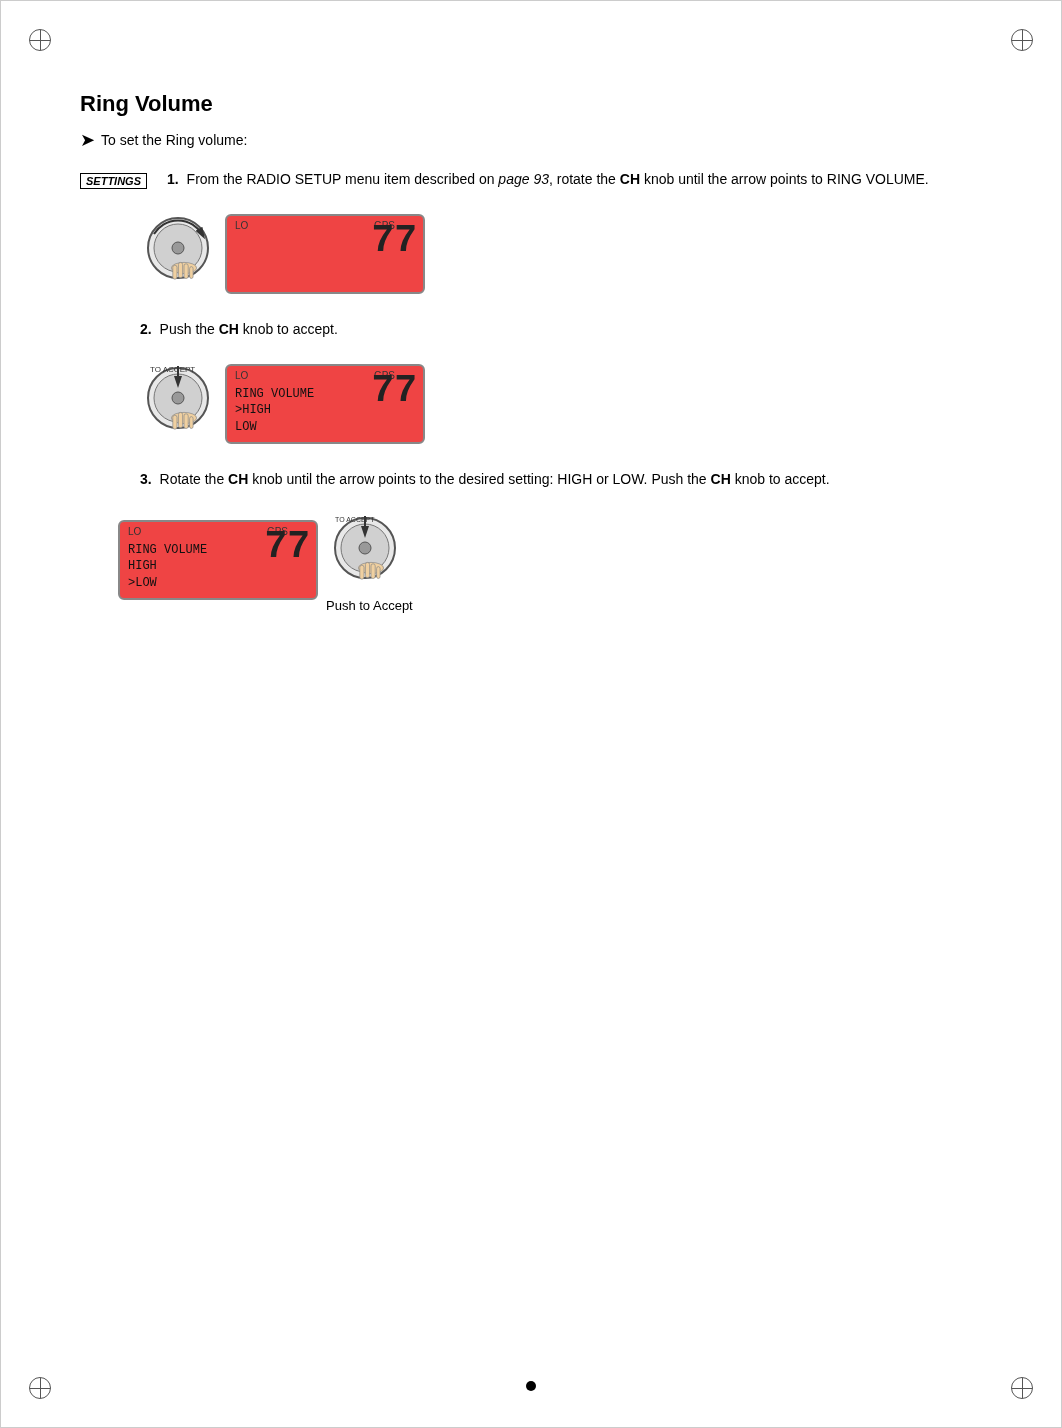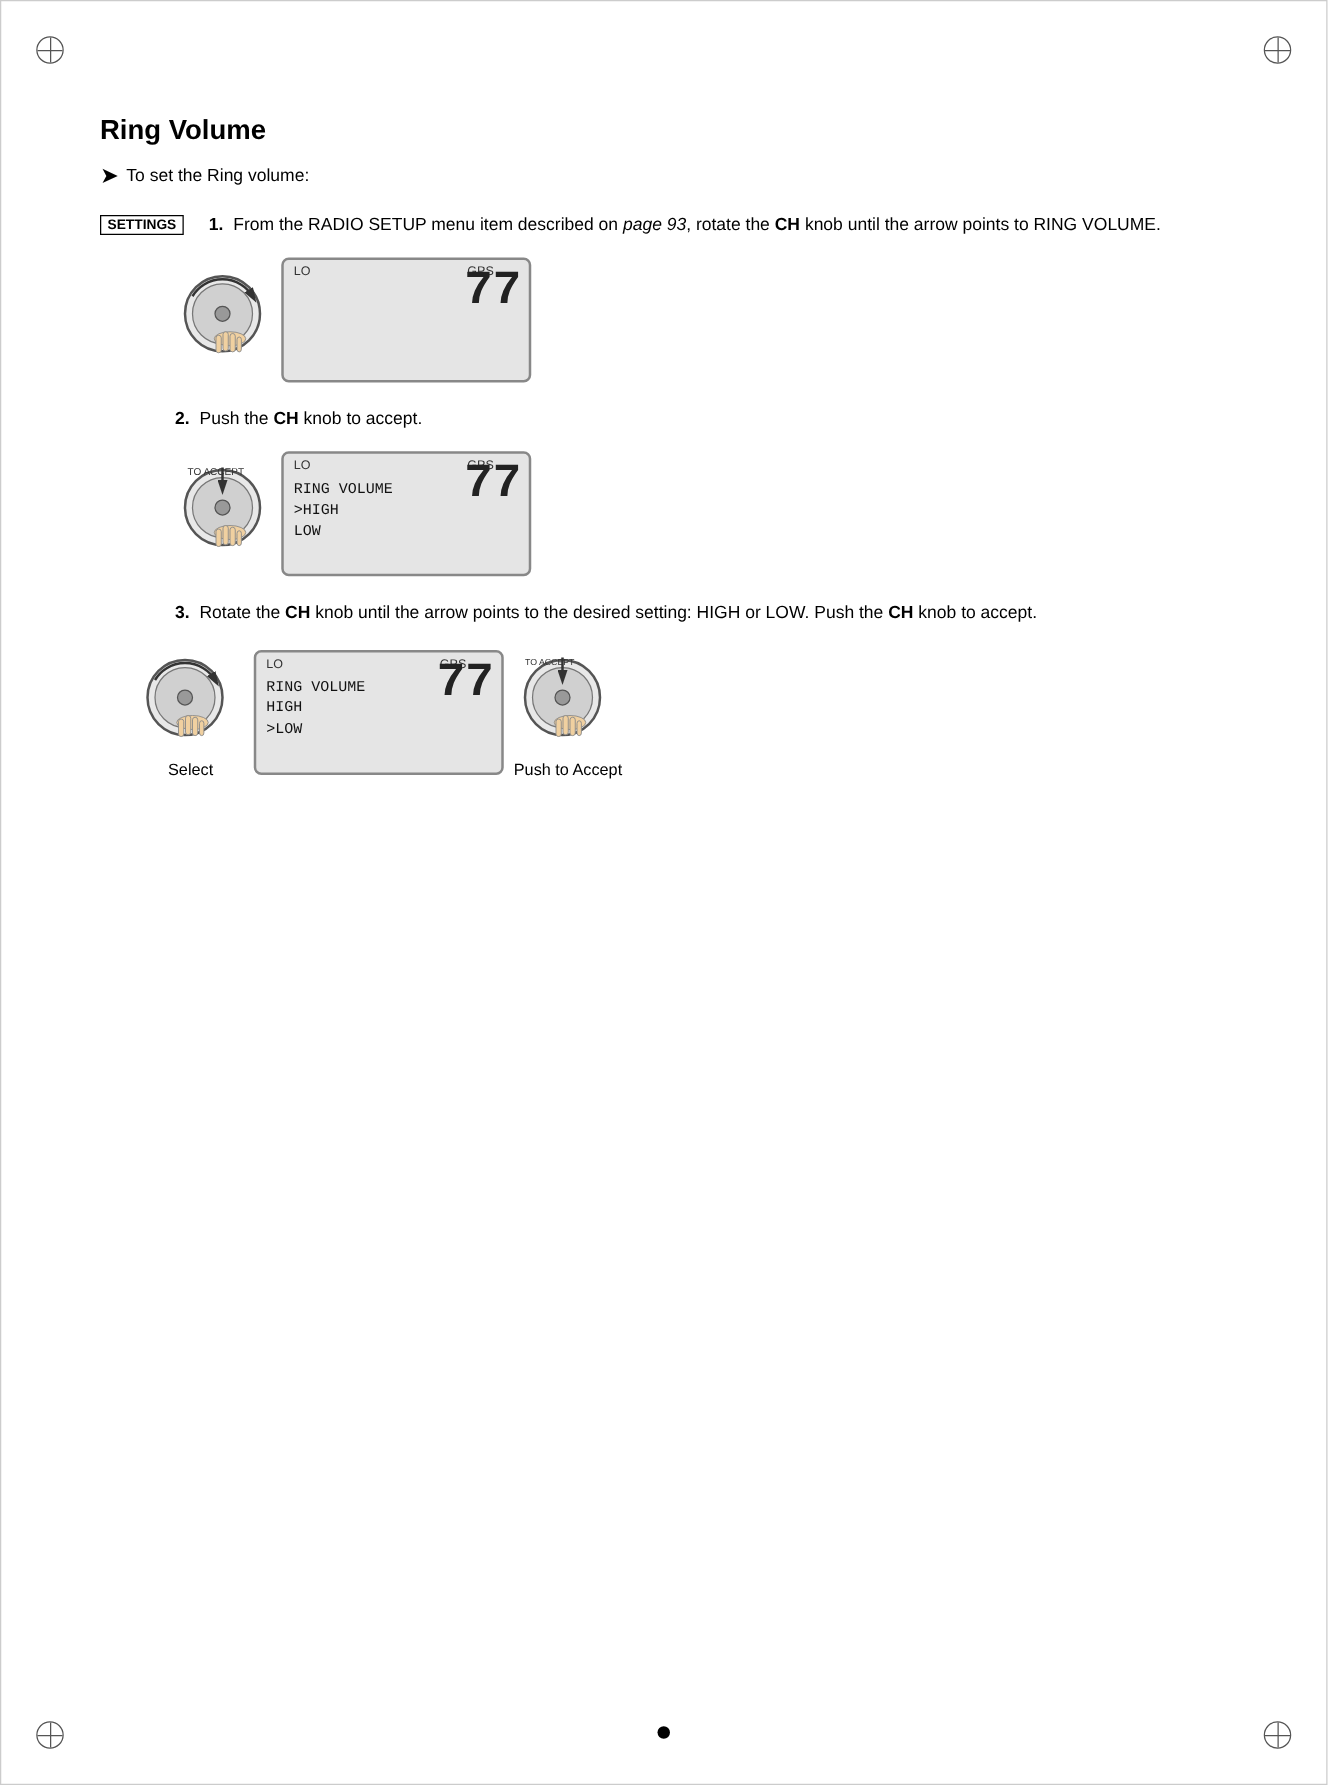--- a/index.html
+++ b/index.html
@@ -119,25 +119,25 @@
       align-items: center;
       margin-bottom: 18px;
     }
     .arrow-symbol {
       font-size: 18px;
       margin-right: 6px;
     }
 
     
     .lcd-screen {
-      background: #e5e5e5;
+      background: #ef4444;
       border: 2px solid #888;
       border-radius: 6px;
       width: 200px;
-      height: 100px;
+      height: 80px;
       padding: 6px 8px;
       font-family: 'Courier New', Courier, monospace;
       font-size: 12.5px;
       color: #111;
       position: relative;
       flex-shrink: 0;
     }
     .lcd-screen .gps-label {
       position: absolute;
       top: 4px;
@@ -193,20 +193,21 @@
 
     .first-step-row {
       display: flex;
       align-items: flex-start;
       margin-bottom: 16px;
     }
     .first-step-badge {
       flex-shrink: 0;
       margin-right: 10px;
       margin-top: 2px;
+      font-style: italic;
     }
     .first-step-text {
       font-family: Arial, sans-serif;
       font-size: 14px;
       line-height: 1.5;
       flex: 1;
     }
     .italic {
       font-style: italic;
     }
@@ -360,41 +361,20 @@
 
     <div class="first-step-row" style="margin-left:60px;">
       <div class="first-step-text">
         <span style="font-weight:bold; margin-right:4px;">3.</span>
         <span>Rotate the </span><b>CH</b><span> knob until the arrow points to the desired setting: HIGH or LOW. Push the </span><b>CH</b><span> knob to accept.</span>
       </div>
     </div>
 
     <div class="step3-diagram" style="margin-left:30px;">
 
-      <div class="knob-with-label">
-        <svg width="85" height="90" viewBox="0 0 85 90">
-          <circle cx="38" cy="42" r="30" fill="#e8e8e8" stroke="#555" stroke-width="2"></circle>
-          <circle cx="38" cy="42" r="24" fill="#d0d0d0" stroke="#777" stroke-width="1"></circle>
-          <circle cx="38" cy="42" r="6" fill="#999" stroke="#555" stroke-width="1"></circle>
-          <path d="M 14 28 A 28 28 0 0 1 62 28" fill="none" stroke="#333" stroke-width="2" marker-end="url(#arrowhead3)"></path>
-          <defs>
-            <marker id="arrowhead3" markerWidth="6" markerHeight="4" refX="3" refY="2" orient="auto">
-              <polygon points="0 0, 6 2, 0 4" fill="#333"></polygon>
-            </marker>
-          </defs>
-          <g transform="translate(30,55) scale(0.7)">
-            <ellipse cx="20" cy="10" rx="18" ry="8" fill="#f0d0a0" stroke="#888" stroke-width="1"></ellipse>
-            <rect x="4" y="6" width="6" height="20" rx="3" fill="#f0d0a0" stroke="#888" stroke-width="1"></rect>
-            <rect x="12" y="2" width="6" height="22" rx="3" fill="#f0d0a0" stroke="#888" stroke-width="1"></rect>
-            <rect x="20" y="4" width="6" height="21" rx="3" fill="#f0d0a0" stroke="#888" stroke-width="1"></rect>
-            <rect x="28" y="8" width="5" height="17" rx="3" fill="#f0d0a0" stroke="#888" stroke-width="1"></rect>
-          </g>
-        </svg>
-        <div class="knob-caption">Select</div>
-      </div>
 
       <div class="lcd-screen" style="margin: 0 8px;">
         <span class="lo-label">LO</span>
         <span class="gps-label">GPS</span>
         <div class="big-77">77</div>
         <div class="menu-text">
           <div>RING VOLUME</div>
           <div> HIGH</div>
           <div>&gt;LOW</div>
         </div>

